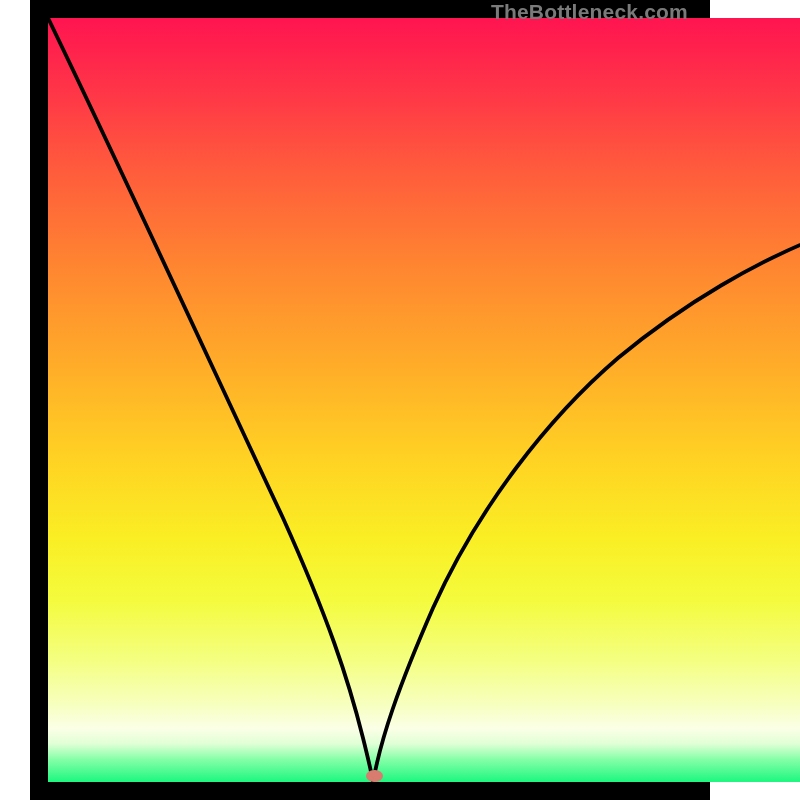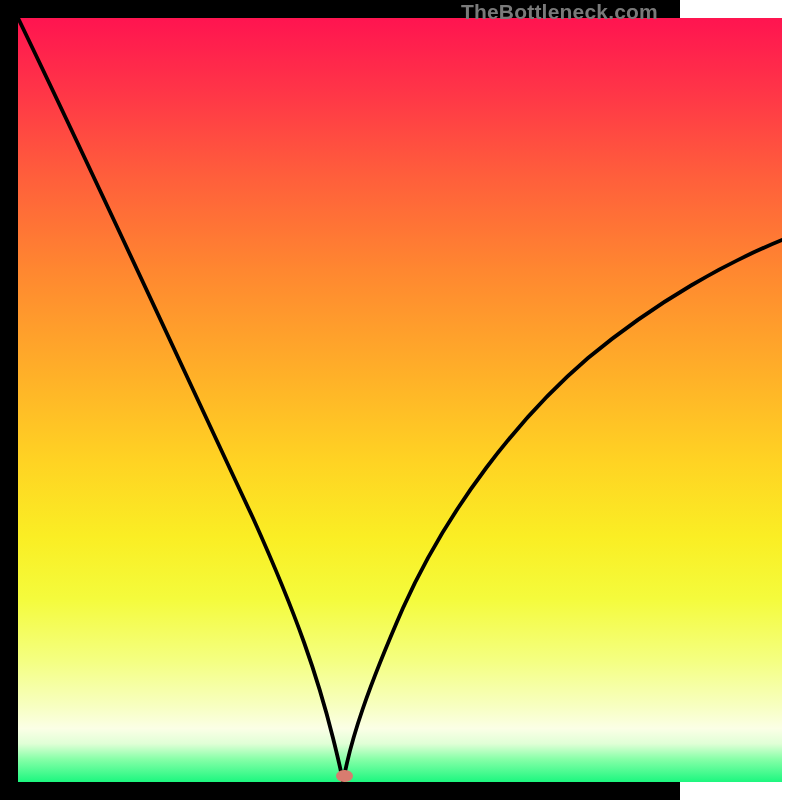--- a/index.html
+++ b/index.html
@@ -5,20 +5,21 @@
   body {
     margin: 0;
     padding: 0;
     background: #fff;
   }
   .chart-container {
     position: relative;
     width: 680px;
     height: 800px;
     background: #000;
+    margin-left: 30px;
   }
   .plot-area {
     position: absolute;
     left: 18px;
     top: 18px;
     width: 764px;
     height: 764px;
     overflow: hidden;
   }
   .gradient-bg {

